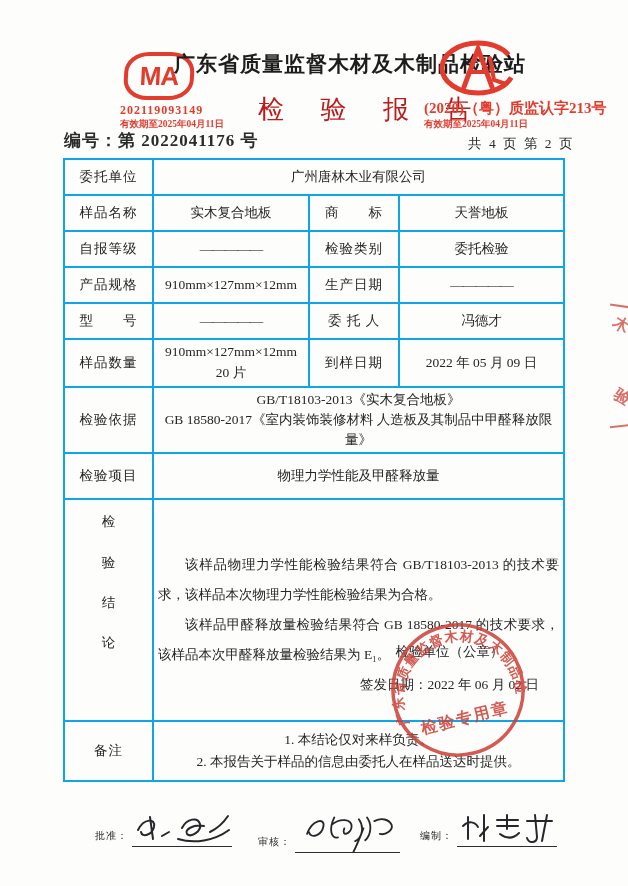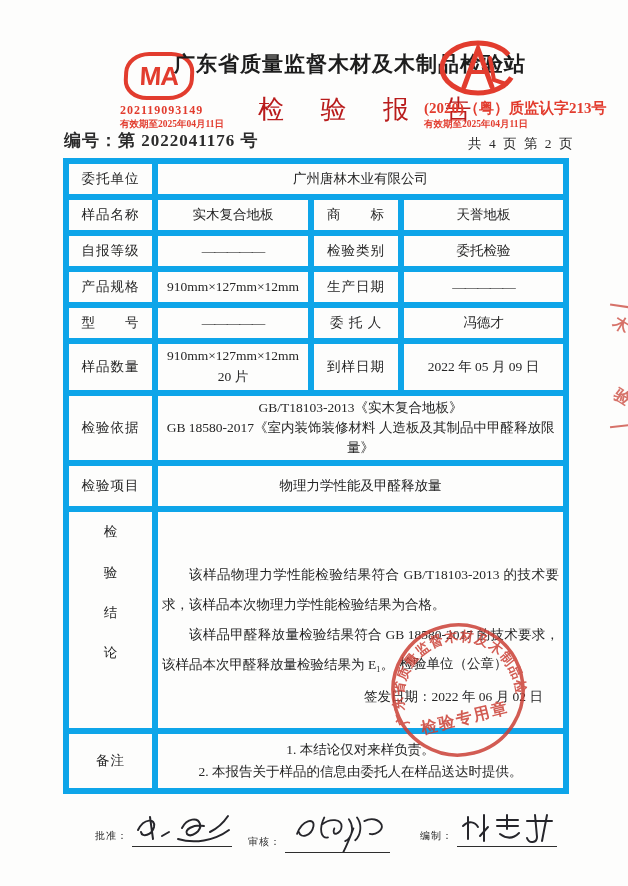--- a/index.html
+++ b/index.html
@@ -32,21 +32,21 @@
   .cal-valid{font-size:9.5px;font-weight:bold;white-space:nowrap;}
   .report-no{position:absolute;left:64px;top:129px;font-size:17px;font-weight:bold;letter-spacing:1px;white-space:nowrap;text-align:right;}
   .page-info{position:absolute;left:468px;top:135px;font-size:13.5px;letter-spacing:2px;white-space:nowrap;}
   
   table.report{
     position:absolute;left:63px;top:158px;width:500px;
     border-collapse:collapse;table-layout:fixed;
     font-size:13.5px;color:#262626;
   }
   table.report td{
-    border:6px solid #0ea5e9;text-align:center;vertical-align:middle;
+    border:2px solid #0ea5e9;text-align:center;vertical-align:middle;
     padding:2px 4px;line-height:1.5;
   }
   td.lbl{letter-spacing:1px;}
   .dash{letter-spacing:-1px;color:#333;}
   .qty-l2{margin-top:1px;}
   td.concl-lbl{vertical-align:middle;}
   .v-label{display:flex;flex-direction:column;align-items:center;gap:20px;margin-top:-55px;}
   .v-label span{display:block;}
   td.concl-body{position:relative;text-align:left;vertical-align:top;padding:10px 12px 0 12px;}
   .concl-p{ text-indent:2em;line-height:30px;text-align:justify;margin:0;}
@@ -66,21 +66,21 @@
   .em-char{position:absolute;font-size:16px;font-weight:bold;}
   .em-c1{right:-1px;top:20px;transform:rotate(32deg);}
   .em-c2{right:-2px;top:92px;transform:rotate(32deg);}
   
   .sig-group{position:absolute;top:812px;display:flex;align-items:flex-end;}
   .sig-group .sig-label{font-size:10px;letter-spacing:1px;white-space:nowrap;padding-bottom:4px;}
   .sig-box{border-bottom:1.5px solid #2e2e2e;margin-left:4px;}
   .sig-svg{display:block;}
   .sig-svg path{fill:none;stroke:#26262b;stroke-width:2;stroke-linecap:round;stroke-linejoin:round;}
   #sig-approve{left:95px;}
-  #sig-review{left:248px;}
+  #sig-review{left:258px;}
   #sig-compile{left:420px;}
 </style>
 </head>
 <body>
 
 <div id="page">
 
   <div class="cma-stamp">
     <div class="cma-logo">MA</div>
     <div class="cma-no">202119093149</div>

